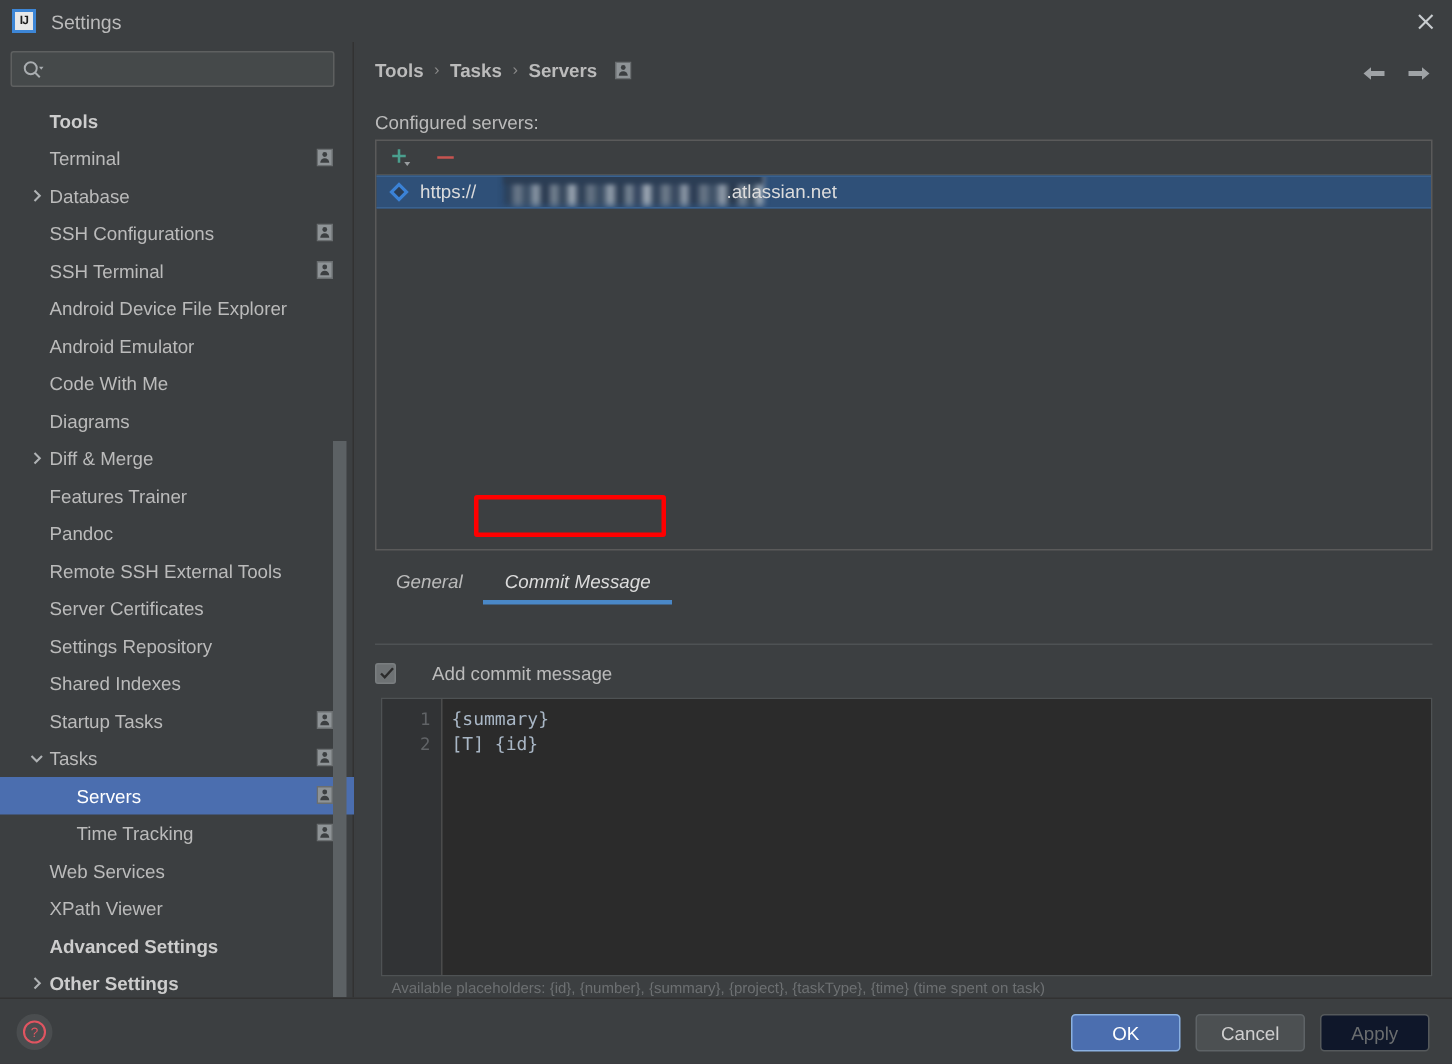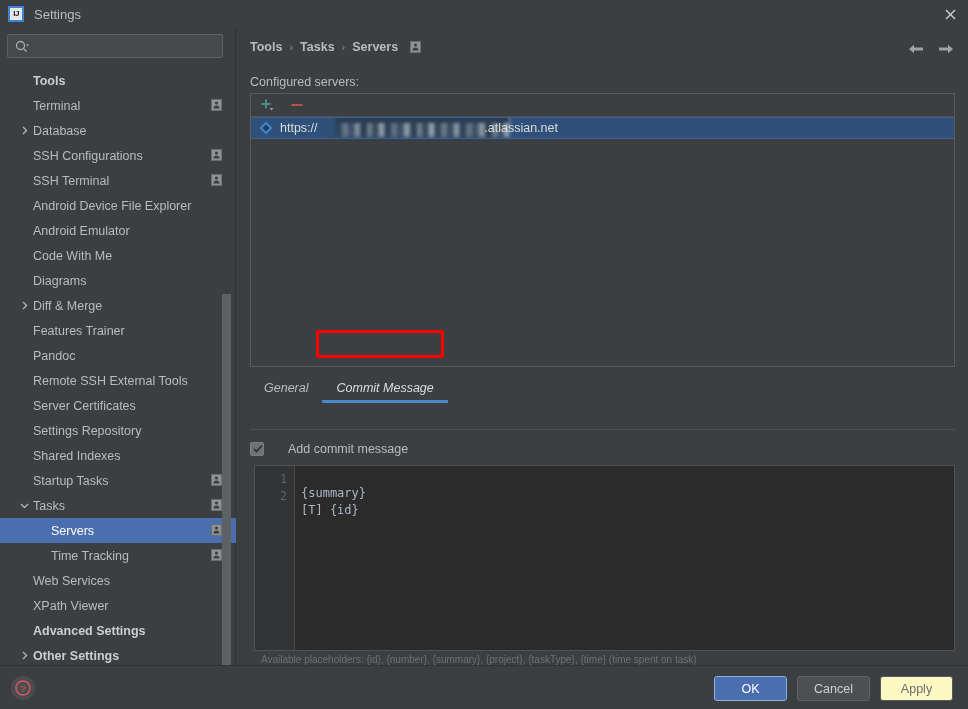--- a/index.html
+++ b/index.html
@@ -322,21 +322,21 @@
     padding-right: 7px;
   }
   .gutter div {
     font-family: "DejaVu Sans Mono", monospace;
     font-size: 11.5px;
     line-height: 17px;
     color: #606366;
   }
   .code {
     flex: 1;
-    padding-top: 19px;
+    padding-top: 5px;
     padding-left: 6px;
   }
   .code div {
     font-family: "DejaVu Sans Mono", monospace;
     font-size: 12px;
     line-height: 17px;
     color: #a9b7c6;
     white-space: pre;
   }
   .hint {
@@ -377,21 +377,21 @@
     color: #cfcfcf;
     background: #4c5052;
     border: 1px solid #5e6366;
   }
   .btn.primary {
     background: #4b6eaf;
     border: 1px solid #8ab0e0;
     color: #ffffff;
   }
   .btn.disabled {
-    background: #fef9c3;
+    background: #0f172a;
     border: 1px solid #55595b;
     color: #6a6d6f;
   }
 </style>
 </head>
 <body>
 
 <div id="app">
 
   <div class="titlebar">

